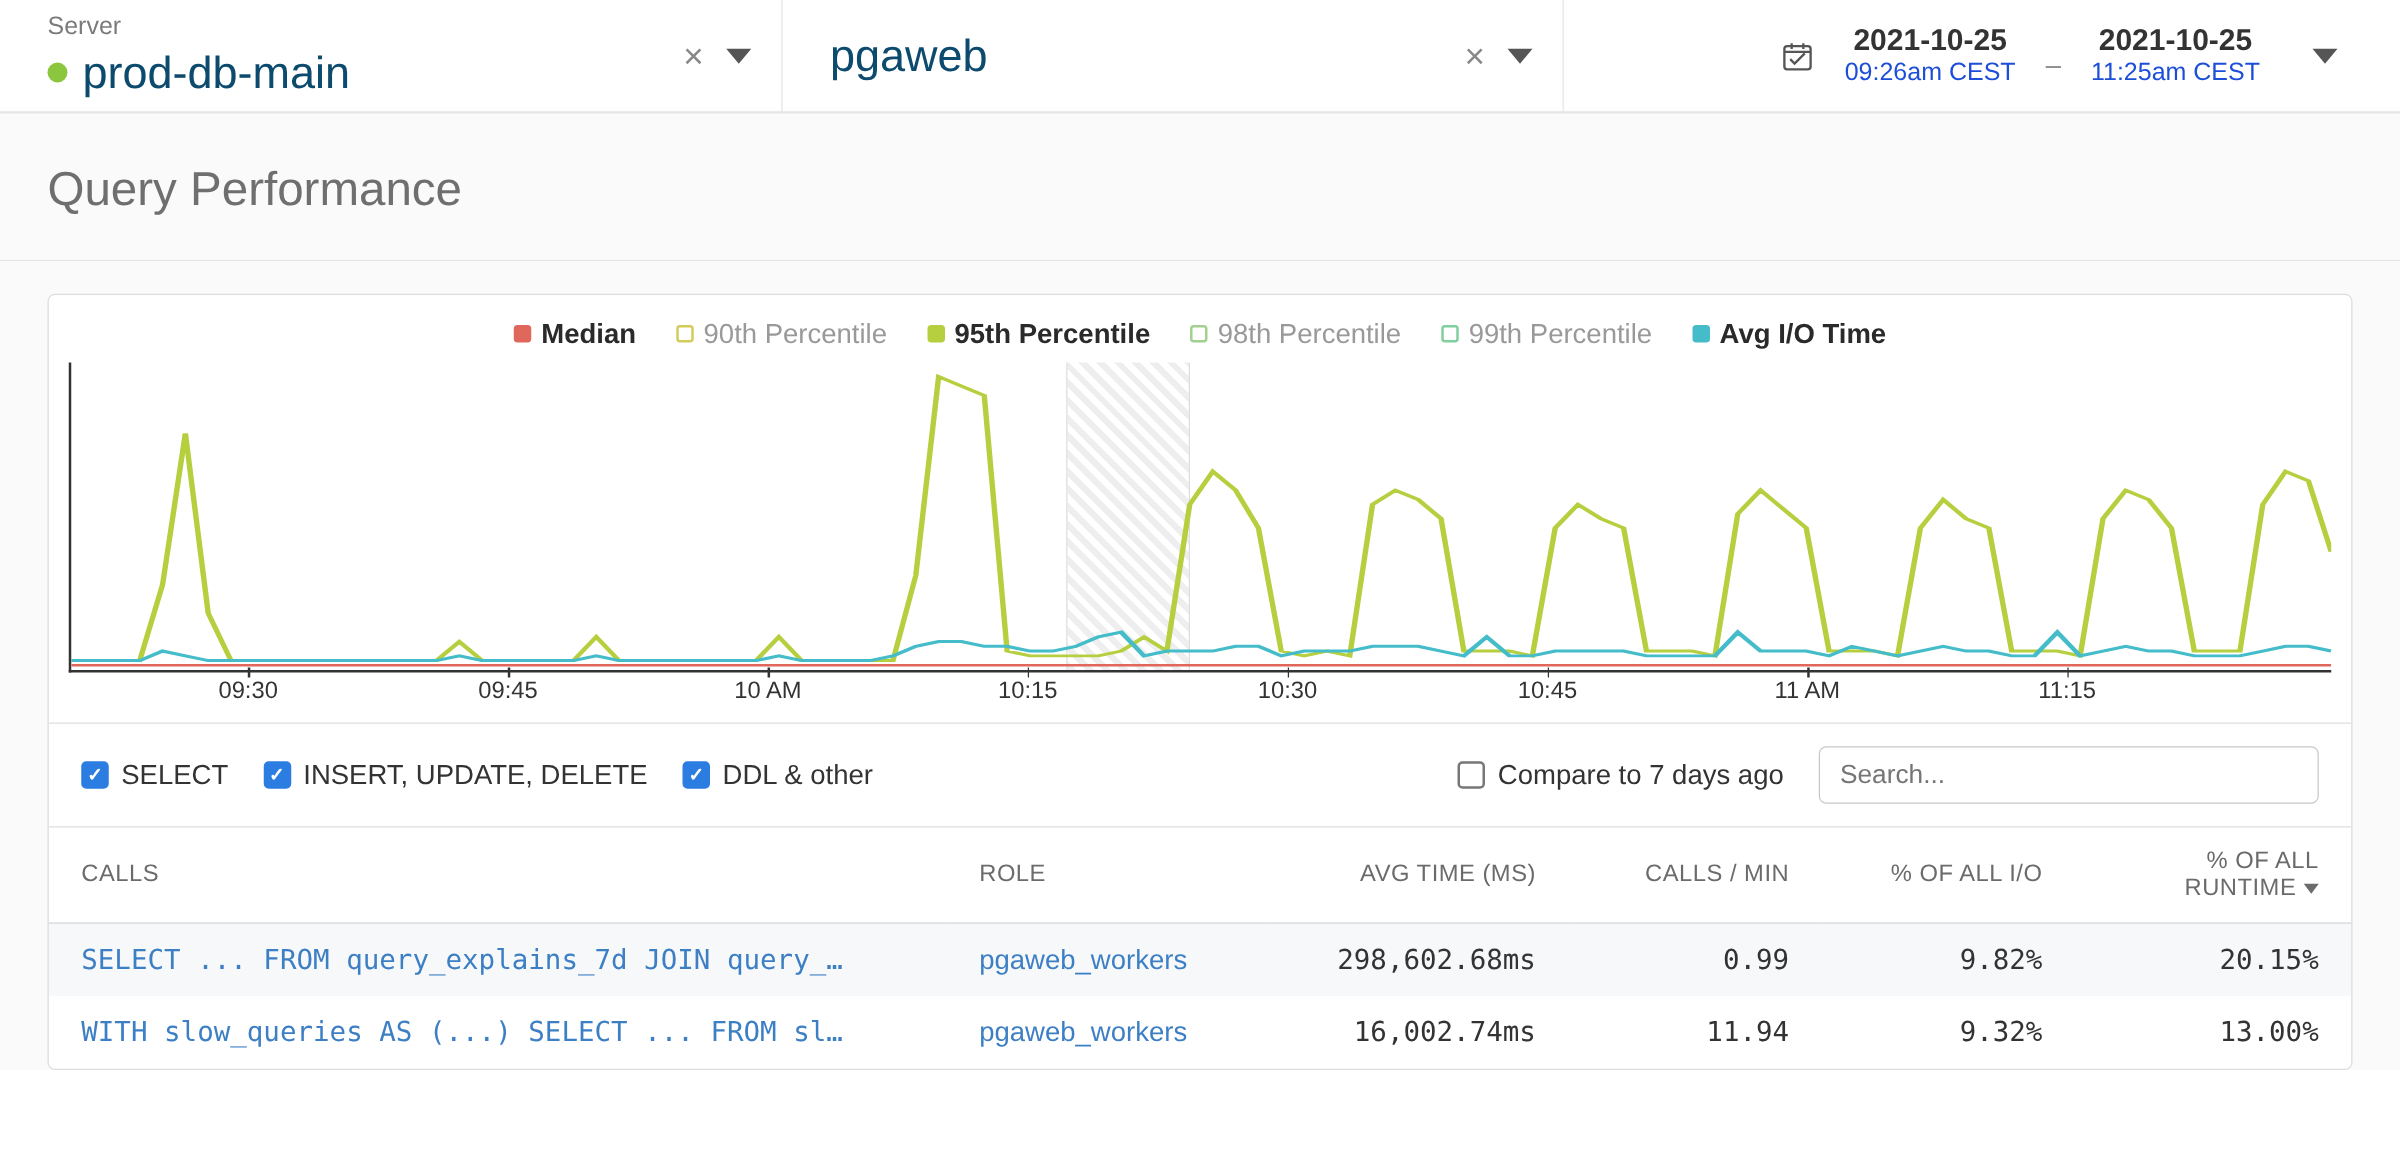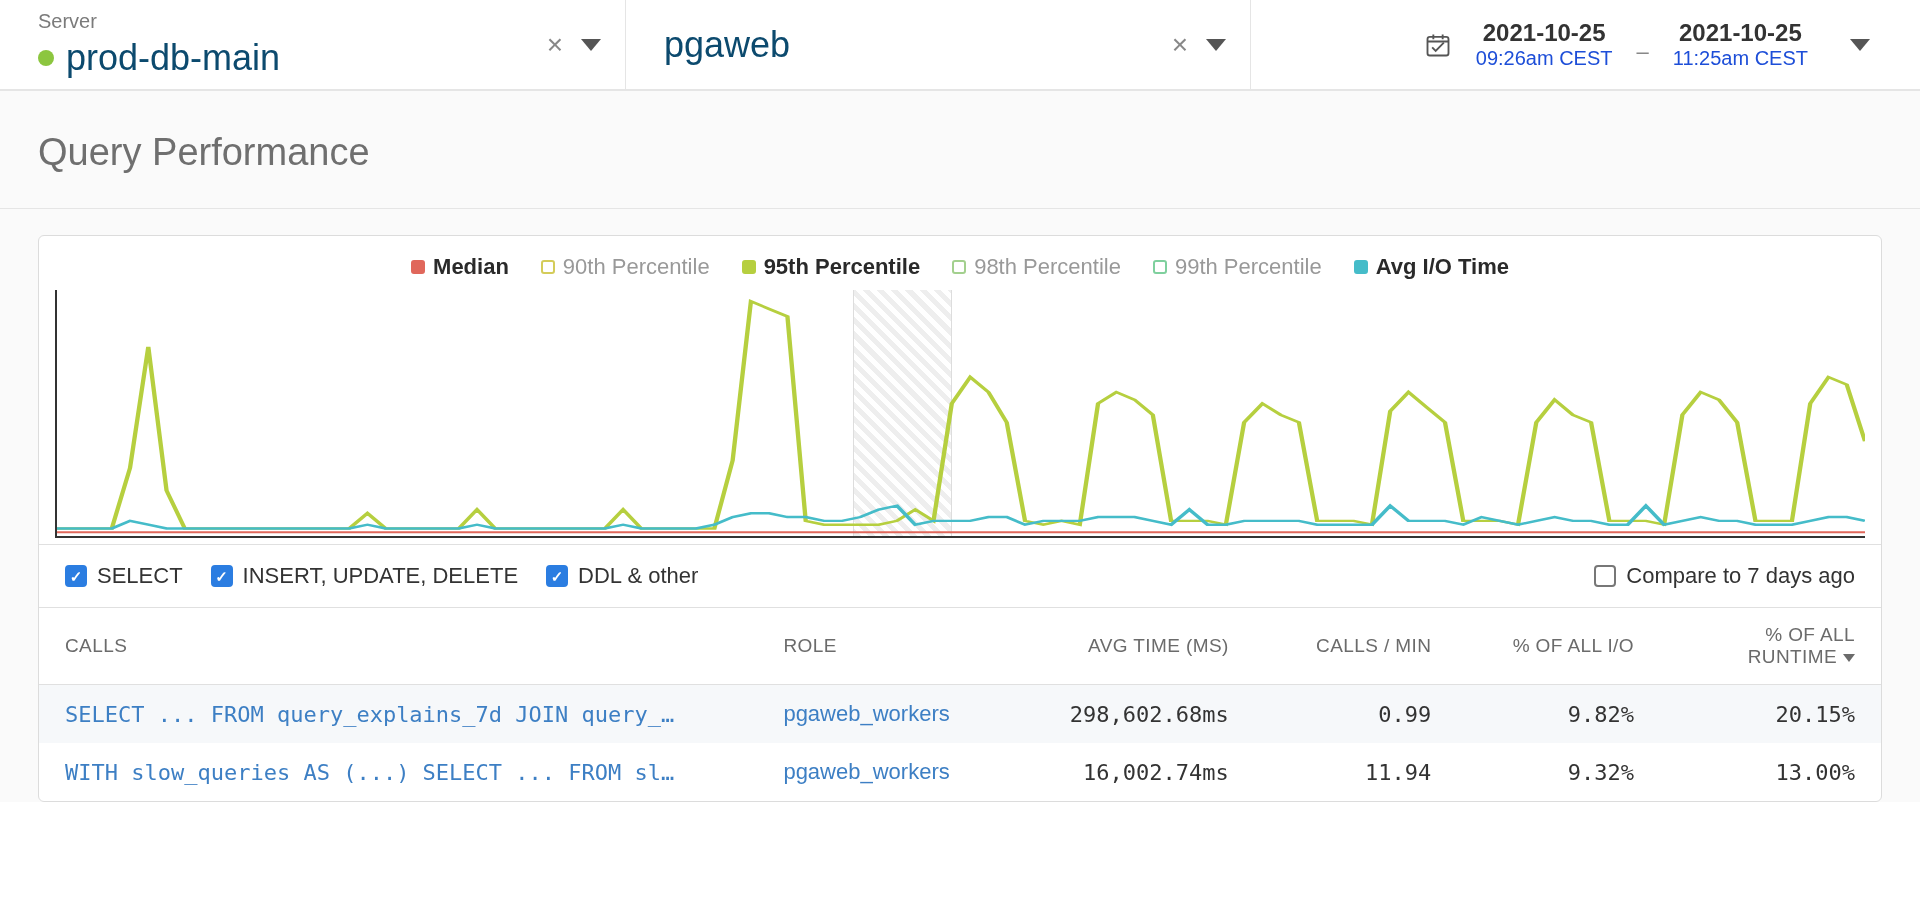--- a/index.html
+++ b/index.html
@@ -148,20 +148,30 @@
       <div class="plot-wrap">
         <div class="plot" id="plot">
           <div class="brush" id="brush" style="left: 44%; width: 5.5%;"></div>
           <svg class="lines" id="lines-svg" viewBox="0 0 1000 248" preserveAspectRatio="none">
               <path d="M0.0 244.2 L10.1 244.2 L20.2 244.2 L30.3 244.2 L40.4 244.2 L50.5 244.2 L60.6 244.2 L70.7 244.2 L80.8 244.2 L90.9 244.2 L101.0 244.2 L111.1 244.2 L121.2 244.2 L131.3 244.2 L141.4 244.2 L151.5 244.2 L161.6 244.2 L171.7 244.2 L181.8 244.2 L191.9 244.2 L202.0 244.2 L212.1 244.2 L222.2 244.2 L232.3 244.2 L242.4 244.2 L252.5 244.2 L262.6 244.2 L272.7 244.2 L282.8 244.2 L292.9 244.2 L303.0 244.2 L313.1 244.2 L323.2 244.2 L333.3 244.2 L343.4 244.2 L353.5 244.2 L363.6 244.2 L373.7 244.2 L383.8 244.2 L393.9 244.2 L404.0 244.2 L414.1 244.2 L424.2 244.2 L434.3 244.2 L444.4 244.2 L454.5 244.2 L464.6 244.2 L474.7 244.2 L484.8 244.2 L494.9 244.2 L505.1 244.2 L515.2 244.2 L525.3 244.2 L535.4 244.2 L545.5 244.2 L555.6 244.2 L565.7 244.2 L575.8 244.2 L585.9 244.2 L596.0 244.2 L606.1 244.2 L616.2 244.2 L626.3 244.2 L636.4 244.2 L646.5 244.2 L656.6 244.2 L666.7 244.2 L676.8 244.2 L686.9 244.2 L697.0 244.2 L707.1 244.2 L717.2 244.2 L727.3 244.2 L737.4 244.2 L747.5 244.2 L757.6 244.2 L767.7 244.2 L777.8 244.2 L787.9 244.2 L798.0 244.2 L808.1 244.2 L818.2 244.2 L828.3 244.2 L838.4 244.2 L848.5 244.2 L858.6 244.2 L868.7 244.2 L878.8 244.2 L888.9 244.2 L899.0 244.2 L909.1 244.2 L919.2 244.2 L929.3 244.2 L939.4 244.2 L949.5 244.2 L959.6 244.2 L969.7 244.2 L979.8 244.2 L989.9 244.2 L1000.0 244.2 " fill="none" stroke="#e0675b" stroke-width="2"></path>
               <path d="M0.0 240.4 L10.1 240.4 L20.2 240.4 L30.3 240.4 L40.4 179.3 L50.5 57.2 L60.6 202.2 L70.7 240.4 L80.8 240.4 L90.9 240.4 L101.0 240.4 L111.1 240.4 L121.2 240.4 L131.3 240.4 L141.4 240.4 L151.5 240.4 L161.6 240.4 L171.7 225.1 L181.8 240.4 L191.9 240.4 L202.0 240.4 L212.1 240.4 L222.2 240.4 L232.3 221.3 L242.4 240.4 L252.5 240.4 L262.6 240.4 L272.7 240.4 L282.8 240.4 L292.9 240.4 L303.0 240.4 L313.1 221.3 L323.2 240.4 L333.3 240.4 L343.4 240.4 L353.5 240.4 L363.6 240.4 L373.7 171.7 L383.8 11.4 L393.9 19.1 L404.0 26.7 L414.1 232.7 L424.2 236.6 L434.3 236.6 L444.4 236.6 L454.5 236.6 L464.6 232.7 L474.7 221.3 L484.8 232.7 L494.9 114.5 L505.1 87.8 L515.2 103.0 L525.3 133.5 L535.4 232.7 L545.5 236.6 L555.6 232.7 L565.7 236.6 L575.8 114.5 L585.9 103.0 L596.0 110.6 L606.1 125.9 L616.2 232.7 L626.3 232.7 L636.4 232.7 L646.5 236.6 L656.6 133.5 L666.7 114.5 L676.8 125.9 L686.9 133.5 L697.0 232.7 L707.1 232.7 L717.2 232.7 L727.3 236.6 L737.4 122.1 L747.5 103.0 L757.6 118.3 L767.7 133.5 L777.8 232.7 L787.9 232.7 L798.0 232.7 L808.1 236.6 L818.2 133.5 L828.3 110.6 L838.4 125.9 L848.5 133.5 L858.6 232.7 L868.7 232.7 L878.8 232.7 L888.9 236.6 L899.0 125.9 L909.1 103.0 L919.2 110.6 L929.3 133.5 L939.4 232.7 L949.5 232.7 L959.6 232.7 L969.7 114.5 L979.8 87.8 L989.9 95.4 L1000.0 152.6 " fill="none" stroke="#b6cf3f" stroke-width="2.4"></path>
               <path d="M0.0 240.4 L10.1 240.4 L20.2 240.4 L30.3 240.4 L40.4 232.7 L50.5 236.6 L60.6 240.4 L70.7 240.4 L80.8 240.4 L90.9 240.4 L101.0 240.4 L111.1 240.4 L121.2 240.4 L131.3 240.4 L141.4 240.4 L151.5 240.4 L161.6 240.4 L171.7 236.6 L181.8 240.4 L191.9 240.4 L202.0 240.4 L212.1 240.4 L222.2 240.4 L232.3 236.6 L242.4 240.4 L252.5 240.4 L262.6 240.4 L272.7 240.4 L282.8 240.4 L292.9 240.4 L303.0 240.4 L313.1 236.6 L323.2 240.4 L333.3 240.4 L343.4 240.4 L353.5 240.4 L363.6 236.6 L373.7 228.9 L383.8 225.1 L393.9 225.1 L404.0 228.9 L414.1 228.9 L424.2 232.7 L434.3 232.7 L444.4 228.9 L454.5 221.3 L464.6 217.5 L474.7 236.6 L484.8 232.7 L494.9 232.7 L505.1 232.7 L515.2 228.9 L525.3 228.9 L535.4 236.6 L545.5 232.7 L555.6 232.7 L565.7 232.7 L575.8 228.9 L585.9 228.9 L596.0 228.9 L606.1 232.7 L616.2 236.6 L626.3 221.3 L636.4 236.6 L646.5 236.6 L656.6 232.7 L666.7 232.7 L676.8 232.7 L686.9 232.7 L697.0 236.6 L707.1 236.6 L717.2 236.6 L727.3 236.6 L737.4 217.5 L747.5 232.7 L757.6 232.7 L767.7 232.7 L777.8 236.6 L787.9 228.9 L798.0 232.7 L808.1 236.6 L818.2 232.7 L828.3 228.9 L838.4 232.7 L848.5 232.7 L858.6 236.6 L868.7 236.6 L878.8 217.5 L888.9 236.6 L899.0 232.7 L909.1 228.9 L919.2 232.7 L929.3 232.7 L939.4 236.6 L949.5 236.6 L959.6 236.6 L969.7 232.7 L979.8 228.9 L989.9 228.9 L1000.0 232.7 " fill="none" stroke="#45bcc9" stroke-width="2.4"></path>
             </svg>
         </div>
       </div>
+      <div class="x-axis" id="x-axis">
+          <div class="x-tick" style="left: 3%;">09:30</div>
+          <div class="x-tick" style="left: 15.1%;">09:45</div>
+          <div class="x-tick" style="left: 27.2%;">10 AM</div>
+          <div class="x-tick" style="left: 39.3%;">10:15</div>
+          <div class="x-tick" style="left: 51.4%;">10:30</div>
+          <div class="x-tick" style="left: 63.5%;">10:45</div>
+          <div class="x-tick" style="left: 75.6%;">11 AM</div>
+          <div class="x-tick" style="left: 87.7%;">11:15</div>
+        </div>
     </div>
 
     <div class="filter-bar">
       <label class="chk">
         <span class="chk-box checked">
             <span class="chk-mark">✓</span>
           </span>
         <span>SELECT</span>
       </label>
       <label class="chk">
@@ -174,20 +184,21 @@
         <span class="chk-box checked">
             <span class="chk-mark">✓</span>
           </span>
         <span>DDL &amp; other</span>
       </label>
       <div class="spacer"></div>
       <label class="chk">
         <span class="chk-box unchecked"></span>
         <span>Compare to 7 days ago</span>
       </label>
+      <input class="search-box" placeholder="Search..." style="">
     </div>
 
     <table class="queries">
       <colgroup>
         <col style="width:39%">
           <col style="width:14%">
           <col style="width:13%">
           <col style="width:11%">
           <col style="width:11%">
           <col style="width:12%">

